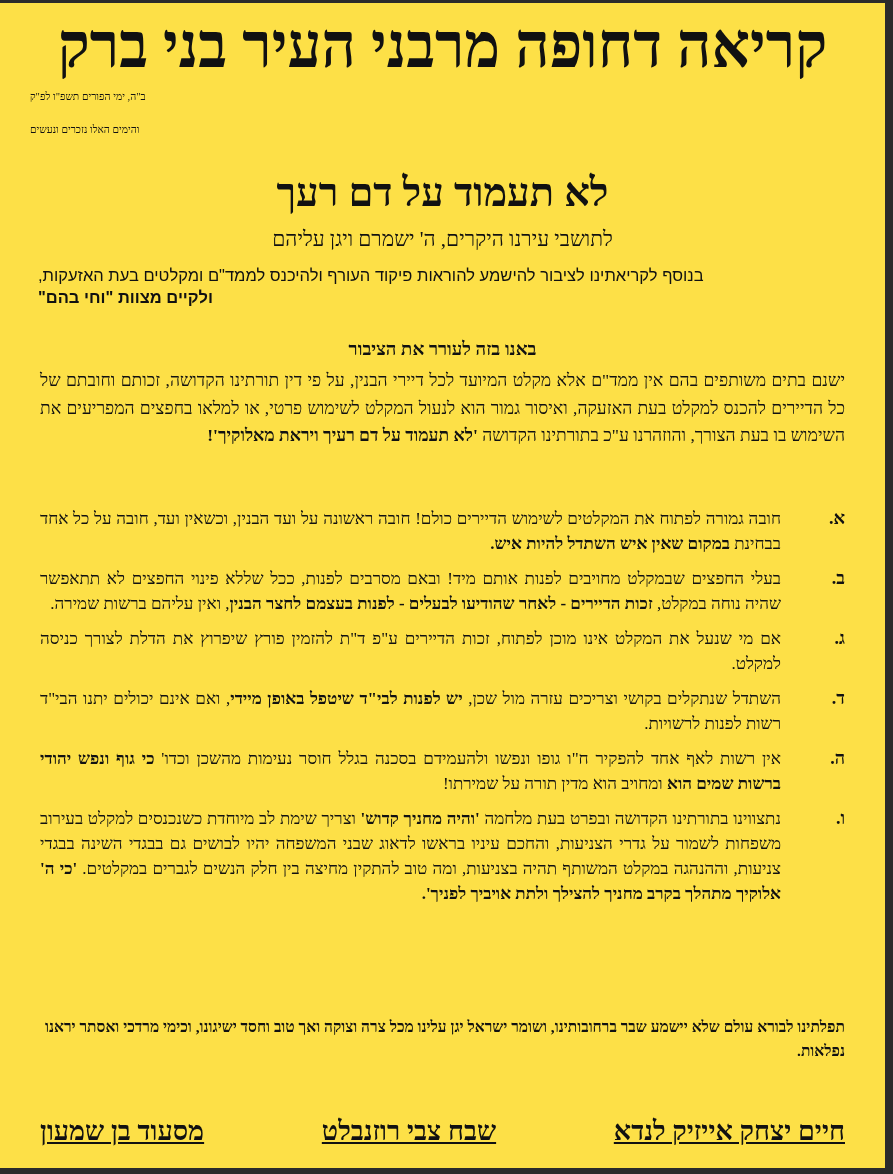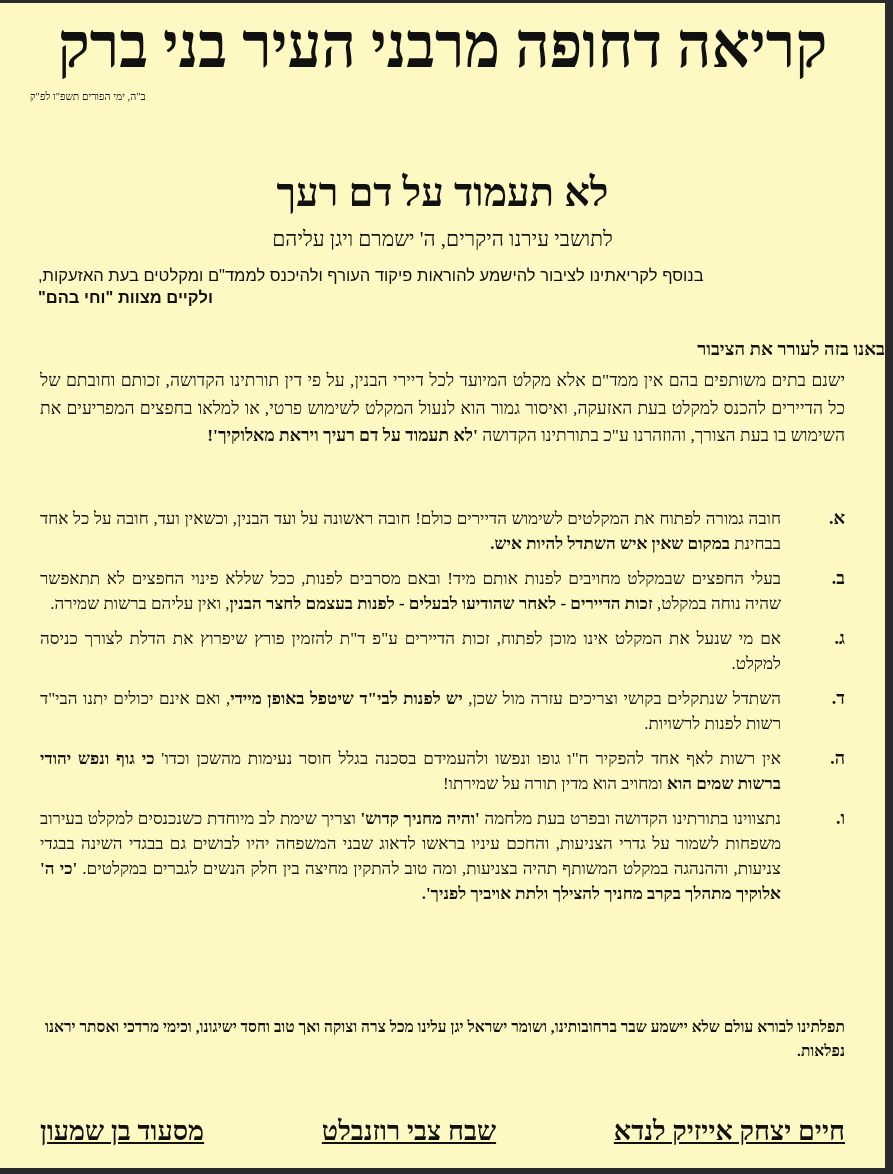--- a/index.html
+++ b/index.html
@@ -5,21 +5,21 @@
     html, body { margin: 0; padding: 0; }
     body {
       width: 893px; height: 1174px; overflow: hidden;
       background: #2b2b2b;
       font-family: "DejaVu Serif", "Liberation Serif", serif;
       color: #111;
     }
     .page {
       position: absolute; left: 0; top: 3px;
       width: 885px; height: 1165px;
-      background: #fef9c3;
+      background: #fde047;
       direction: rtl;
       box-sizing: border-box;
     }
     .main-title {
       position: absolute; top: 4px; right: 40px; left: 40px;
       text-align: center;
       font-family: "Liberation Serif", serif;
       font-weight: bold; font-size: 60px; line-height: 78px;
       letter-spacing: 0px; margin: 0;
       transform: scaleY(1.05);
@@ -49,20 +49,21 @@
     }
     .intro {
       position: absolute; top: 261px; right: 40px; left: 38px;
       text-align: left;
       font-family: Liberation Sans, sans-serif;
       font-size: 16.5px; line-height: 22px;
     }
     .intro .bold { font-weight: bold; }
     .subheading {
       position: absolute; top: 333px; left: 0; right: 0;
+      text-align: center;
       font-family: "Liberation Serif", serif;
       font-weight: bold; font-size: 18.5px; line-height: 26px;
     }
     .para {
       position: absolute; top: 364px; right: 40px; left: 40px;
       text-align: justify; text-align-last: right;
       font-family: "Liberation Serif", serif;
       font-size: 17.5px; line-height: 27.5px;
     }
     .para .bold { font-weight: bold; }
@@ -104,20 +105,23 @@
 <body>
 
 <div class="page">
 
   <h1 class="main-title">קריאה דחופה מרבני העיר בני ברק</h1>
 
   <div class="date-line">
     <span>ב"ה, ימי הפורים תשפ"ו לפ"ק</span>
   </div>
 
+  <div class="motto-line">
+    <span>והימים האלו נזכרים ונעשים</span>
+  </div>
 
   <h2 class="heading">לא תעמוד על דם רעך</h2>
 
   <div class="greeting">לתושבי עירנו היקרים, ה' ישמרם ויגן עליהם</div>
 
   <div class="intro">
     <span>בנוסף לקריאתינו לציבור להישמע להוראות פיקוד העורף ולהיכנס לממד"ם ומקלטים בעת האזעקות,</span><br>
     <span class="bold">ולקיים מצוות "וחי בהם"</span>
   </div>
 

